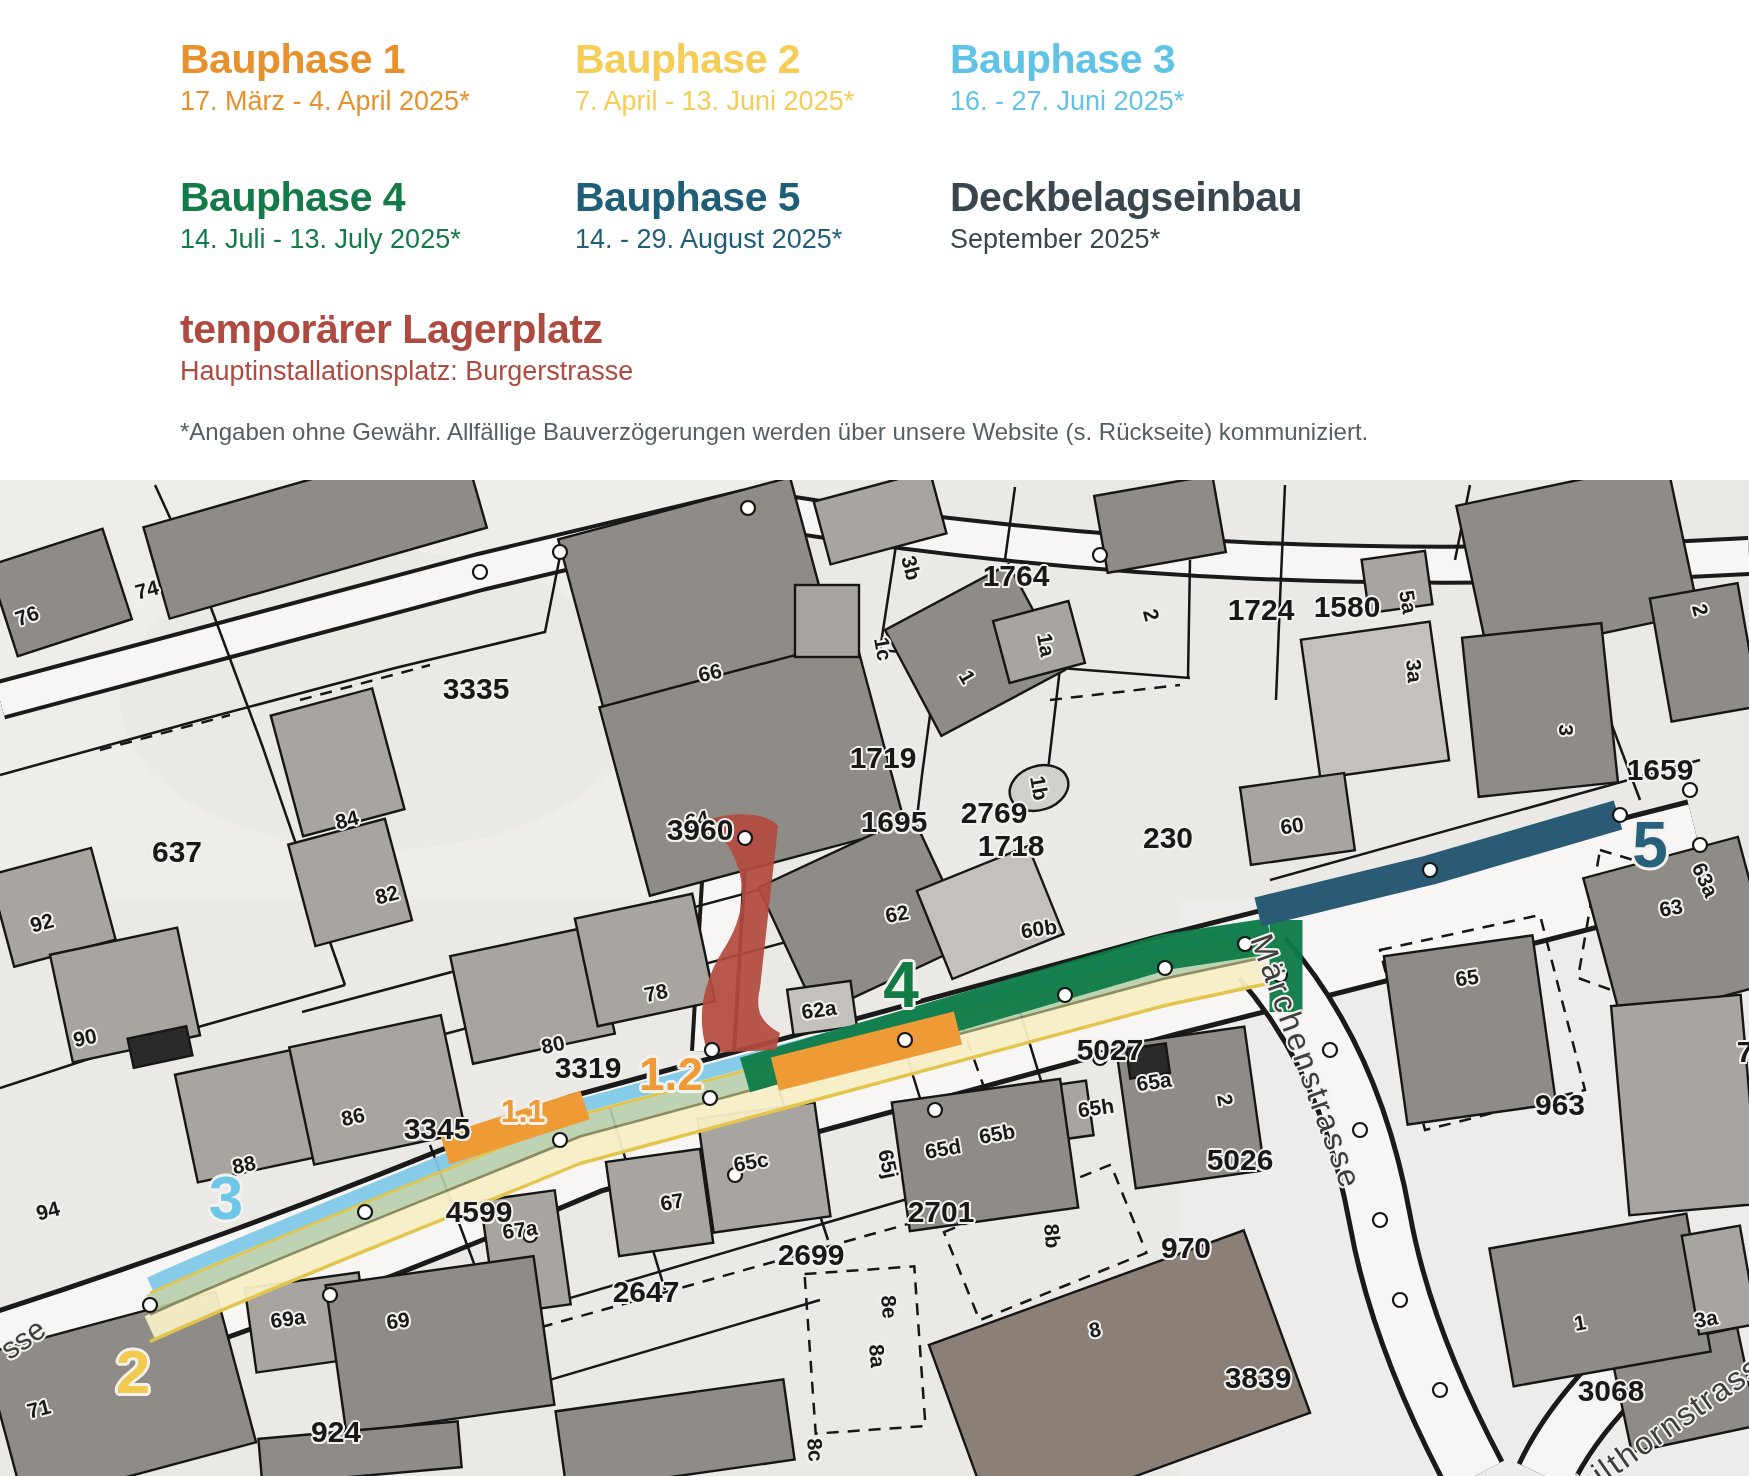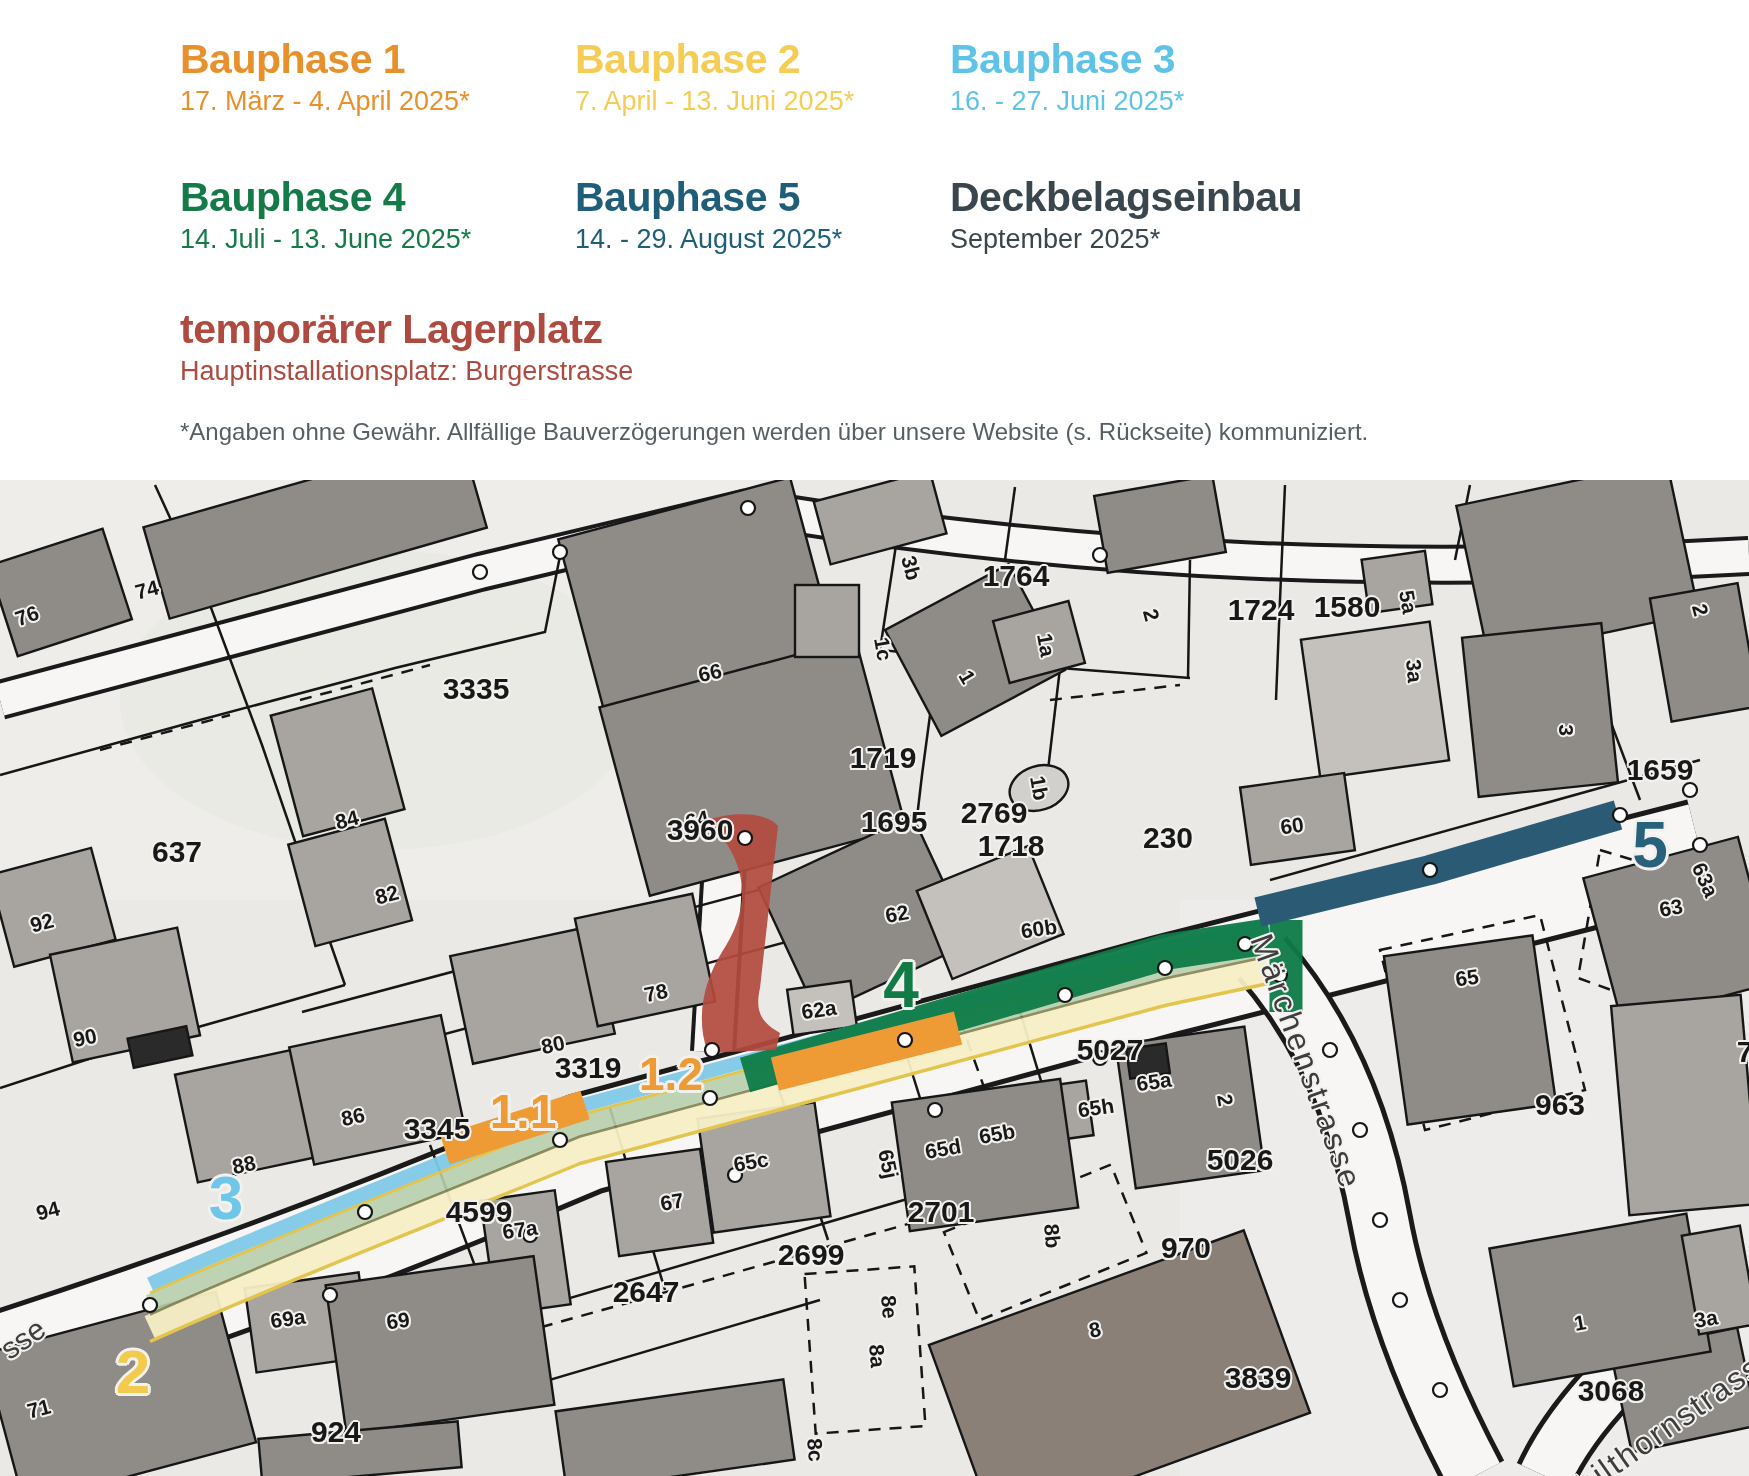--- a/index.html
+++ b/index.html
@@ -37,21 +37,21 @@
       <div class="phase-block" style="left: 575px; top: 38px; color: rgb(245, 204, 84);">
         <div class="lg-title">Bauphase 2</div>
         <div class="lg-dates">7. April - 13. Juni 2025*</div>
       </div>
       <div class="phase-block" style="left: 950px; top: 38px; color: rgb(95, 195, 231);">
         <div class="lg-title">Bauphase 3</div>
         <div class="lg-dates">16. - 27. Juni 2025*</div>
       </div>
       <div class="phase-block" style="left: 180px; top: 176px; color: rgb(19, 122, 72);">
         <div class="lg-title">Bauphase 4</div>
-        <div class="lg-dates">14. Juli - 13. June 2025*</div>
+        <div class="lg-dates">14. Juli - 13. July 2025*</div>
       </div>
       <div class="phase-block" style="left: 575px; top: 176px; color: rgb(31, 94, 121);">
         <div class="lg-title">Bauphase 5</div>
         <div class="lg-dates">14. - 29. August 2025*</div>
       </div>
       <div class="phase-block" style="left: 950px; top: 176px; color: rgb(57, 70, 77);">
         <div class="lg-title">Deckbelagseinbau</div>
         <div class="lg-dates">September 2025*</div>
       </div>
     </div>
@@ -309,21 +309,21 @@
       <div class="map-label pl" style="left: 1745px; top: 1052px;">7</div>
     </div>
   <div>
 
   <div class="map-label sl" style="left: 1306px; top: 1062px; transform: translate(-50%, -50%) rotate(70deg); font-size: 32px; letter-spacing: 3px;">Märchenstrasse</div>
       <div class="map-label sl" style="left: 1660px; top: 1432px; transform: translate(-50%, -50%) rotate(-35deg); font-size: 32px; letter-spacing: 2px;">Schilthornstrasse</div>
       <div class="map-label sl" style="left: 23px; top: 1339px; transform: translate(-50%, -50%) rotate(-35deg); font-size: 30px;">sse</div>
     </div>
   <div>
 
-  <div class="map-label pm" style="left: 523px; top: 1111px; color: rgb(238, 154, 53); font-size: 48px;">1.1</div>
+  <div class="map-label pm" style="left: 523px; top: 1111px; color: rgb(238, 154, 53); font-size: 32px;">1.1</div>
       <div class="map-label pm" style="left: 671px; top: 1074px; color: rgb(238, 154, 53); font-size: 46px;">1.2</div>
       <div class="map-label pm" style="left: 133px; top: 1371px; color: rgb(242, 203, 78); font-size: 62px;">2</div>
       <div class="map-label pm" style="left: 226px; top: 1197px; color: rgb(110, 198, 232); font-size: 62px;">3</div>
       <div class="map-label pm" style="left: 901px; top: 985px; color: rgb(18, 122, 69); font-size: 64px;">4</div>
       <div class="map-label pm" style="left: 1650px; top: 845px; color: rgb(39, 97, 124); font-size: 64px;">5</div>
     </div>
 
 </div>
 
 </body></html>

